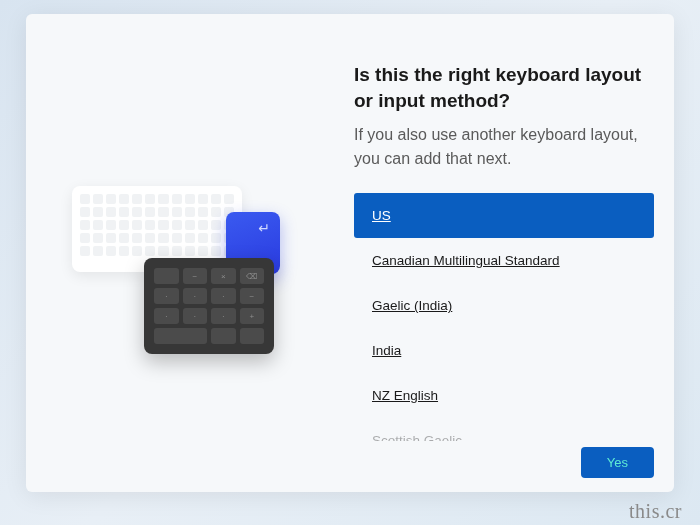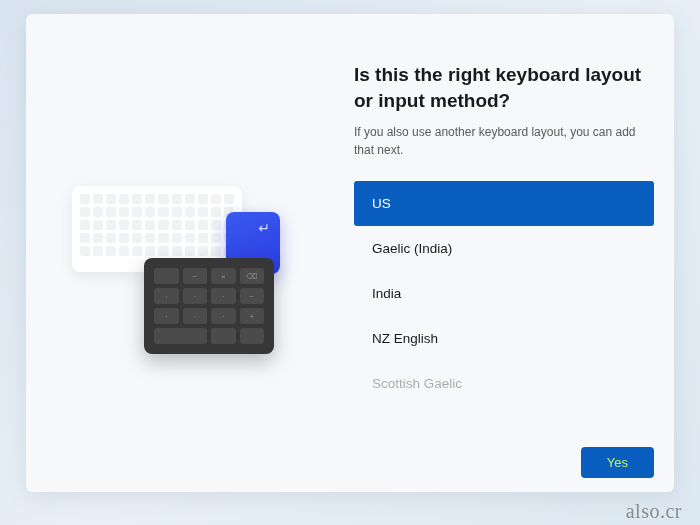--- a/index.html
+++ b/index.html
@@ -35,53 +35,54 @@
     flex-direction: column;
   }
   .heading {
     font-size: 19px;
     font-weight: 600;
     color: #1a1a1a;
     line-height: 1.35;
     margin-bottom: 10px;
   }
   .subheading {
-    font-size: 12px;
+    font-size: 16px;
     color: #5a5a5a;
     line-height: 1.5;
     margin-bottom: 22px;
   }
   .options {
     flex: 1;
     overflow: hidden;
   }
   .option {
     padding: 15px 18px;
     font-size: 13.5px;
     color: #1a1a1a;
     cursor: pointer;
     border-radius: 3px;
+    text-decoration: underline;
   }
   .option.selected {
     background: #0a5ec0;
     color: #fff;
     font-weight: 400;
   }
   .option.fade {
     opacity: 0.35;
     padding-bottom: 4px;
   }
   .footer {
     display: flex;
     justify-content: flex-end;
     padding-top: 6px;
   }
   .yes-btn {
     background: #0a5ec0;
-    color: #bef264;
+    color: #5eead4;
     border: none;
     border-radius: 4px;
     padding: 8px 26px;
     font-size: 13px;
     cursor: pointer;
   }
   
   .illus {
     position: relative;
     width: 240px;
@@ -251,25 +252,26 @@
       </div>
     </div>
   </div>
 
   <div class="right-panel">
     <h1 class="heading">Is this the right keyboard layout or input method?</h1>
     <p class="subheading">If you also use another keyboard layout, you can add that next.</p>
 
     <div class="options">
       <div class="option selected">US</div>
+      <div class="option">Canadian Multilingual Standard</div>
       <div class="option">Gaelic (India)</div>
       <div class="option">India</div>
       <div class="option">NZ English</div>
       <div class="option fade">Scottish Gaelic</div>
     </div>
 
     <div class="footer">
       <button class="yes-btn">Yes</button>
     </div>
   </div>
 </div>
 
-<div class="watermark">also.cr</div>
+<div class="watermark">this.cr</div>
 
 </body></html>

